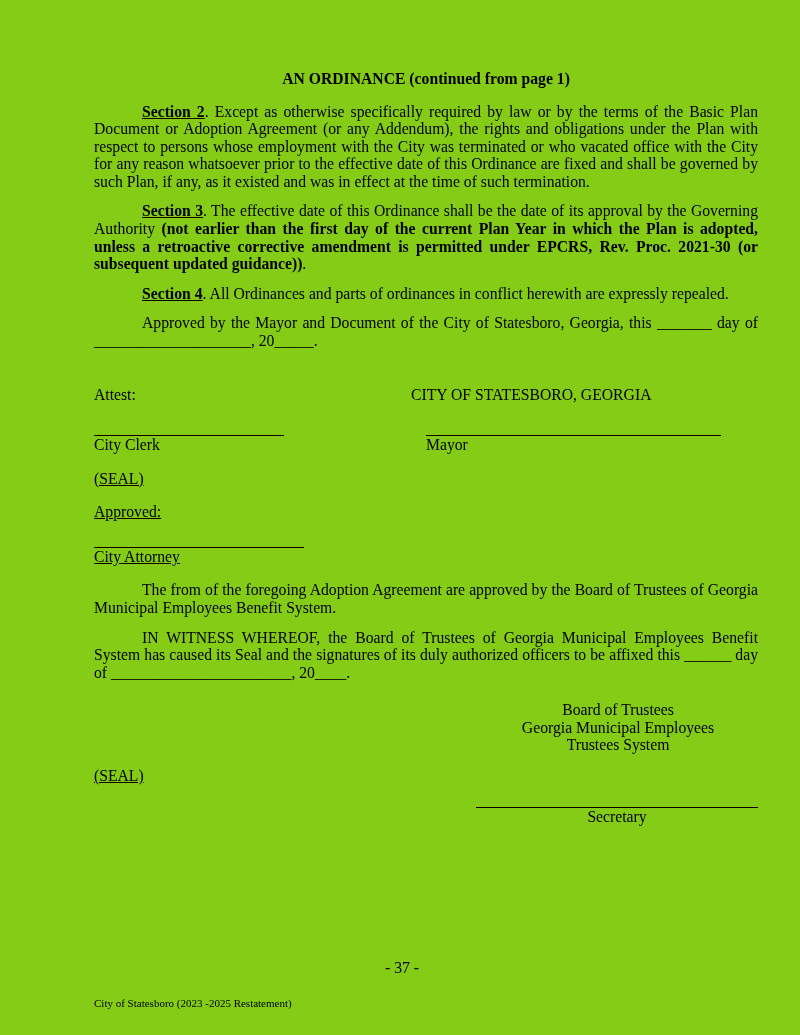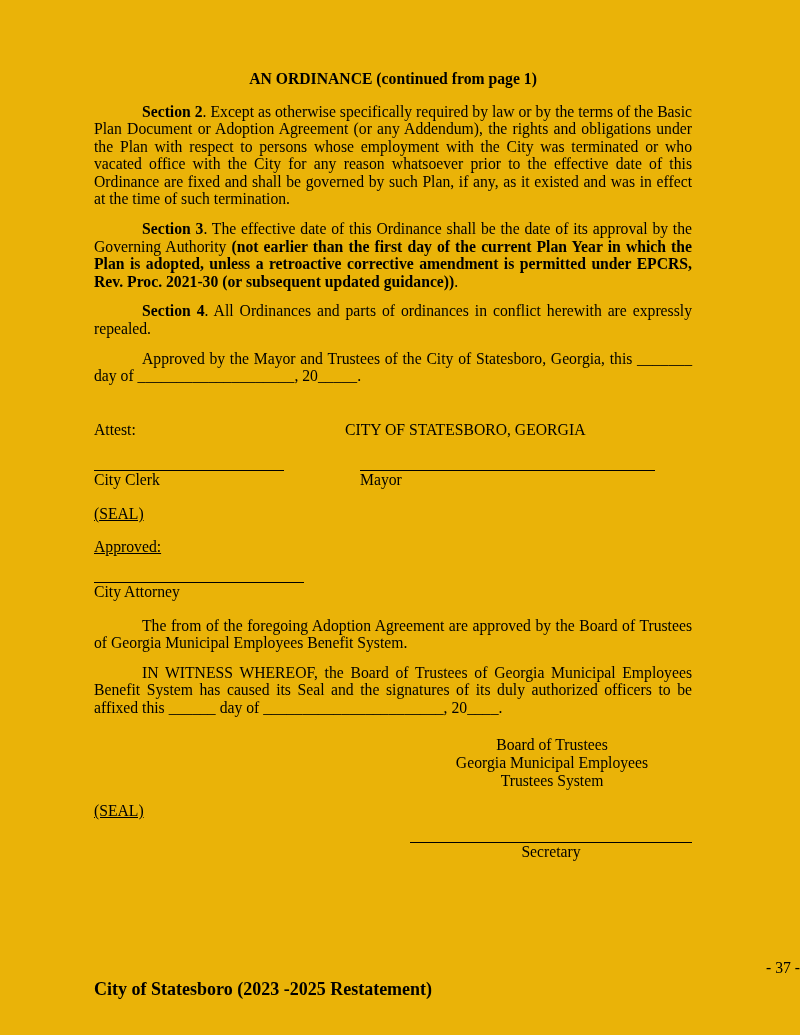--- a/index.html
+++ b/index.html
@@ -4,41 +4,42 @@
 <style>
   html, body {
     margin: 0;
     padding: 0;
     background: #ffffff;
   }
   .page {
     position: relative;
     width: 800px;
     height: 1035px;
-    background: #eab308;
+    background: #84cc16;
     box-sizing: border-box;
-    padding: 70px 108px 0 94px;
+    padding: 70px 42px 0 94px;
     font-family: "Liberation Serif", "DejaVu Serif", serif;
     font-size: 15.7px;
     line-height: 1.12;
     color: #000000;
     overflow: hidden;
   }
   .title {
     font-weight: bold;
     text-align: center;
     margin: 0 0 15px 0;
   }
   .para {
     margin: 0 0 12px 0;
     text-align: justify;
     text-indent: 48px;
   }
   .section-label {
     font-weight: bold;
+    text-decoration: underline;
   }
   .bold { font-weight: bold; }
   .plain { margin: 0; text-decoration: underline; }
 
   .attest-row {
     margin-top: 36px;
     display: flex;
     justify-content: space-between;
     align-items: center;
   }
@@ -60,21 +61,21 @@
     height: 0;
   }
   .left-col .sig-line { width: 190px; }
   .mayor-line { width: 295px; }
   .sig-caption-center {
     width: 295px;
     text-align: left;
   }
   .seal  { margin: 16px 0 16px 0; }
   .approved-label { margin: 0 0 26px 0; }
-  .attorney-block { margin-bottom: 16px; }
+  .attorney-block { margin-bottom: 16px; text-decoration: underline; }
   .attorney-line { width: 210px; }
   .board-block {
     width: 280px;
     margin-left: auto;
     margin-top: 20px;
     text-align: center;
   }
   .seal2 { margin: 13px 0 0 0; }
   .secretary-block {
     width: 282px;
@@ -84,44 +85,44 @@
   .secretary-line { width: 282px; }
   .secretary-caption {
     width: 282px;
     text-align: center;
   }
   .page-number {
     position: absolute;
     left: 4px;
     right: 0;
     bottom: 58px;
-    text-align: right;
+    text-align: center;
   }
   .doc-footer {
     position: absolute;
     left: 94px;
-    bottom: 36px;
-    font-weight: bold;
-    font-size: 18px;
+    bottom: 26px;
+    font-weight: normal;
+    font-size: 11px;
   }
 </style>
 </head>
 <body>
 
 <div class="page">
 
   <div class="title">AN ORDINANCE (continued from page 1)</div>
 
   <p class="para"><span class="section-label">Section 2</span><span>. Except as otherwise specifically required by law or by the terms of the Basic Plan Document or Adoption Agreement (or any Addendum), the rights and obligations under the Plan with respect to persons whose employment with the City was terminated or who vacated office with the City for any reason whatsoever prior to the effective date of this Ordinance are fixed and shall be governed by such Plan, if any, as it existed and was in effect at the time of such termination.</span></p>
 
   <p class="para"><span class="section-label">Section 3</span><span>. The effective date of this Ordinance shall be the date of its approval by the Governing Authority </span><span class="bold">(not earlier than the first day of the current Plan Year in which the Plan is adopted, unless a retroactive corrective amendment is permitted under EPCRS, Rev. Proc. 2021-30 (or subsequent updated guidance))</span><span>.</span></p>
 
   <p class="para"><span class="section-label">Section 4</span><span>. All Ordinances and parts of ordinances in conflict herewith are expressly repealed.</span></p>
 
-  <p class="para">Approved by the Mayor and Trustees of the City of Statesboro, Georgia, this _______ day of ____________________, 20_____.</p>
+  <p class="para">Approved by the Mayor and Document of the City of Statesboro, Georgia, this _______ day of ____________________, 20_____.</p>
 
   <div class="attest-row">
     <span>Attest:</span>
     <div class="city-heading">CITY OF STATESBORO, GEORGIA</div>
   </div>
 
   <div class="line-row">
     <div class="left-col">
       <div class="sig-line"></div>
       <div>City Clerk</div>

